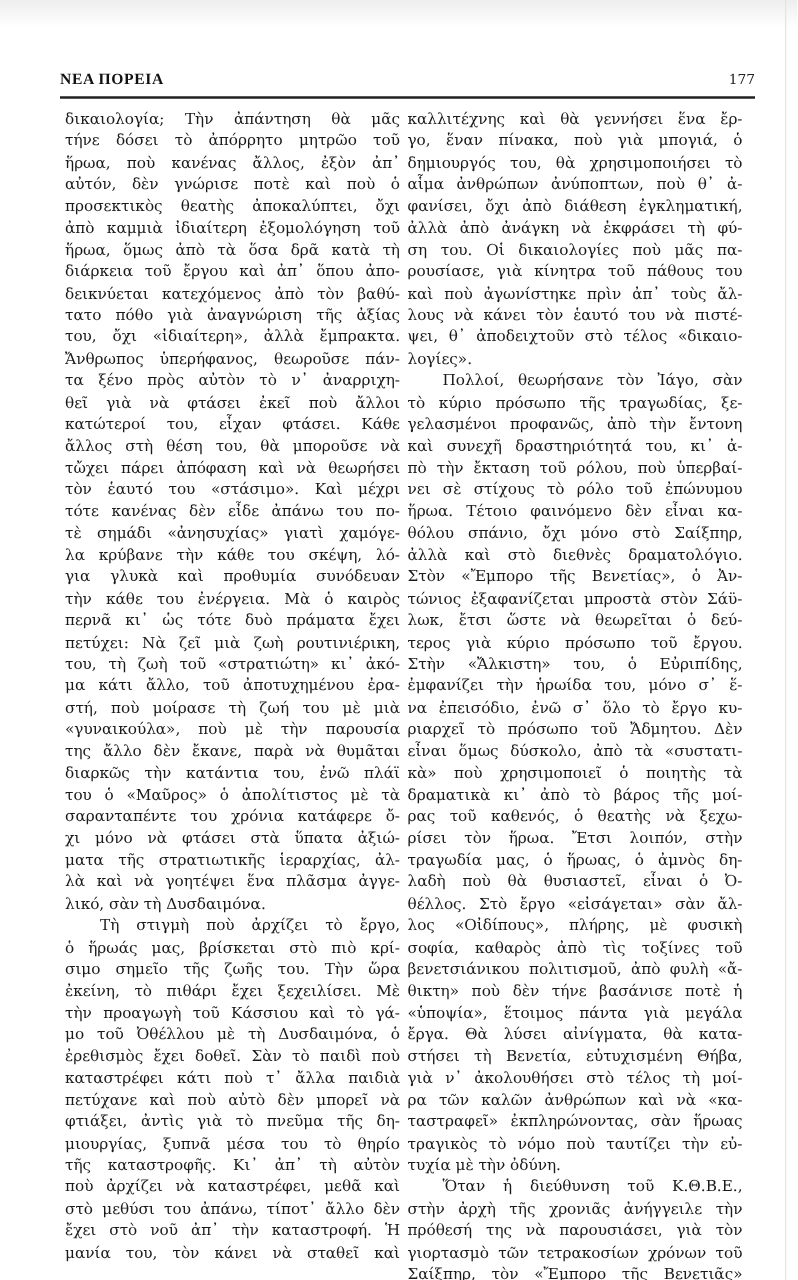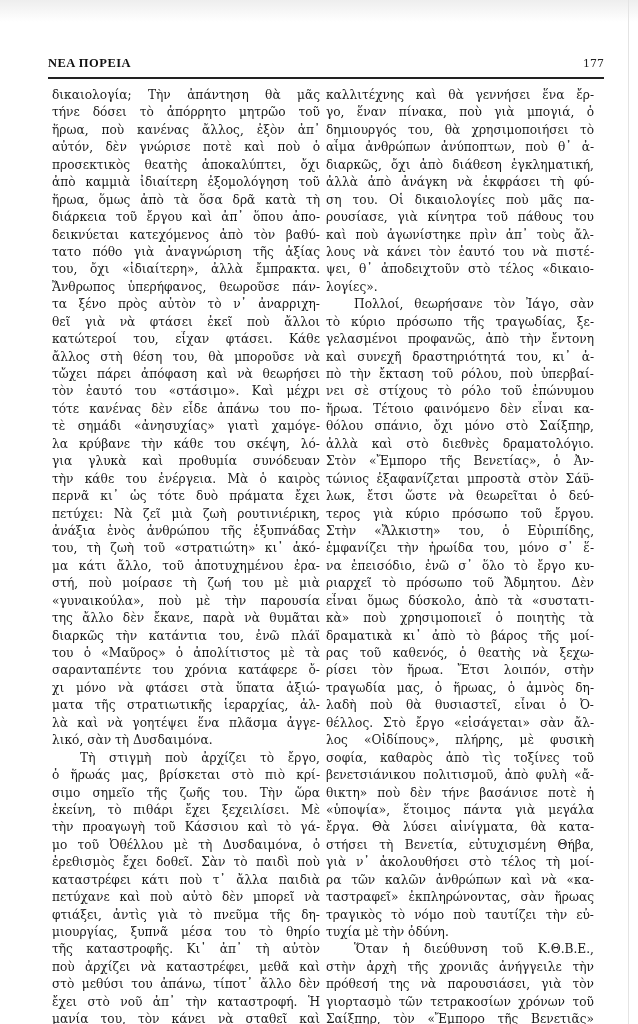--- a/index.html
+++ b/index.html
@@ -56,21 +56,20 @@
     <div class="line">ἄλλος στὴ θέση του, θὰ μποροῦσε νὰ</div>
     <div class="line">τὤχει πάρει ἀπόφαση καὶ νὰ θεωρήσει</div>
     <div class="line">τὸν ἑαυτό του «στάσιμο». Καὶ μέχρι</div>
     <div class="line">τότε κανένας δὲν εἶδε ἀπάνω του πο-</div>
     <div class="line">τὲ σημάδι «ἀνησυχίας» γιατὶ χαμόγε-</div>
     <div class="line">λα κρύβανε τὴν κάθε του σκέψη, λό-</div>
     <div class="line">για γλυκὰ καὶ προθυμία συνόδευαν</div>
     <div class="line">τὴν κάθε του ἐνέργεια. Μὰ ὁ καιρὸς</div>
     <div class="line">περνᾶ κι᾽ ὡς τότε δυὸ πράματα ἔχει</div>
     <div class="line">πετύχει: Νὰ ζεῖ μιὰ ζωὴ ρουτινιέρικη,</div>
-    <div class="line">ἀνάξια ἑνὸς ἀνθρώπου τῆς ἐξυπνάδας</div>
     <div class="line">του, τὴ ζωὴ τοῦ «στρατιώτη» κι᾽ ἀκό-</div>
     <div class="line">μα κάτι ἄλλο, τοῦ ἀποτυχημένου ἐρα-</div>
     <div class="line">στή, ποὺ μοίρασε τὴ ζωή του μὲ μιὰ</div>
     <div class="line">«γυναικούλα», ποὺ μὲ τὴν παρουσία</div>
     <div class="line">της ἄλλο δὲν ἔκανε, παρὰ νὰ θυμᾶται</div>
     <div class="line">διαρκῶς τὴν κατάντια του, ἐνῶ πλάϊ</div>
     <div class="line">του ὁ «Μαῦρος» ὁ ἀπολίτιστος μὲ τὰ</div>
     <div class="line">σαρανταπέντε του χρόνια κατάφερε ὄ-</div>
     <div class="line">χι μόνο νὰ φτάσει στὰ ὕπατα ἀξιώ-</div>
     <div class="line">ματα τῆς στρατιωτικῆς ἱεραρχίας, ἀλ-</div>
@@ -91,21 +90,21 @@
     <div class="line">ποὺ ἀρχίζει νὰ καταστρέφει, μεθᾶ καὶ</div>
     <div class="line">στὸ μεθύσι του ἀπάνω, τίποτ᾽ ἄλλο δὲν</div>
     <div class="line">ἔχει στὸ νοῦ ἀπ᾽ τὴν καταστροφή. Ἡ</div>
     <div class="line">μανία του, τὸν κάνει νὰ σταθεῖ καὶ</div>
   </div>
 <div class="column col-right" id="col-right">
     <div class="line">καλλιτέχνης καὶ θὰ γεννήσει ἕνα ἔρ-</div>
     <div class="line">γο, ἕναν πίνακα, ποὺ γιὰ μπογιά, ὁ</div>
     <div class="line">δημιουργός του, θὰ χρησιμοποιήσει τὸ</div>
     <div class="line">αἷμα ἀνθρώπων ἀνύποπτων, ποὺ θ᾽ ἀ-</div>
-    <div class="line">διαρκῶς, ὄχι ἀπὸ διάθεση ἐγκληματική,</div>
+    <div class="line">φανίσει, ὄχι ἀπὸ διάθεση ἐγκληματική,</div>
     <div class="line">ἀλλὰ ἀπὸ ἀνάγκη νὰ ἐκφράσει τὴ φύ-</div>
     <div class="line">ση του. Οἱ δικαιολογίες ποὺ μᾶς πα-</div>
     <div class="line">ρουσίασε, γιὰ κίνητρα τοῦ πάθους του</div>
     <div class="line">καὶ ποὺ ἀγωνίστηκε πρὶν ἀπ᾽ τοὺς ἄλ-</div>
     <div class="line">λους νὰ κάνει τὸν ἑαυτό του νὰ πιστέ-</div>
     <div class="line">ψει, θ᾽ ἀποδειχτοῦν στὸ τέλος «δικαιο-</div>
     <div class="line last">λογίες».</div>
     <div class="line indent">Πολλοί, θεωρήσανε τὸν Ἰάγο, σὰν</div>
     <div class="line">τὸ κύριο πρόσωπο τῆς τραγωδίας, ξε-</div>
     <div class="line">γελασμένοι προφανῶς, ἀπὸ τὴν ἔντονη</div>

